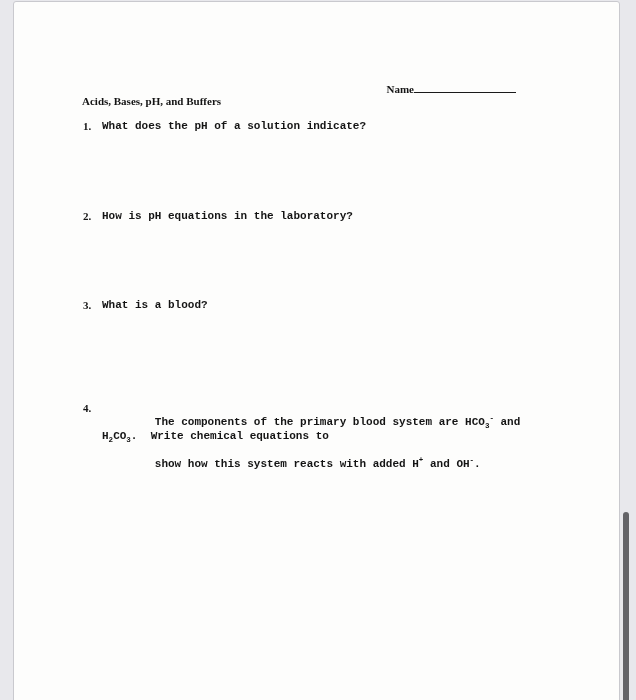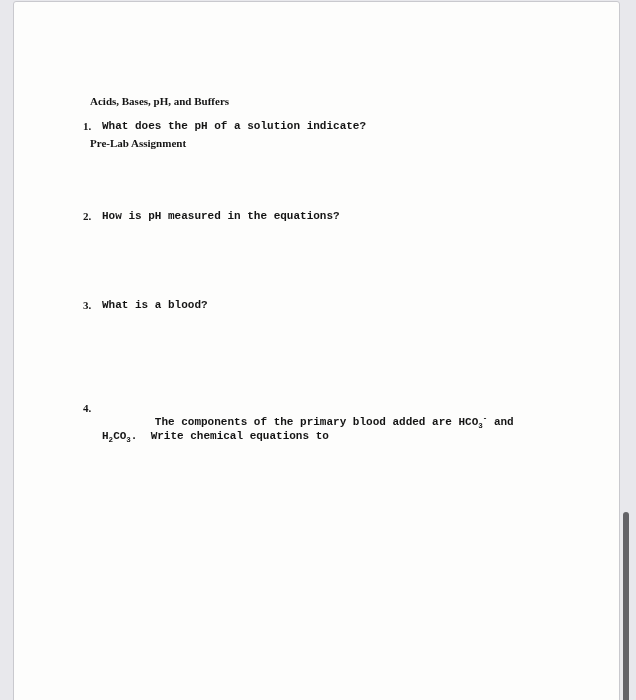--- a/index.html
+++ b/index.html
@@ -29,21 +29,21 @@
   }
   .doc-text {
     color: #141414;
     font-weight: bold;
     font-size: 11px;
     line-height: 14px;
     white-space: pre-wrap;
   }
   .header-left {
     position: absolute;
-    left: 76px;
+    left: 68px;
     top: 64px;
   }
   .name-block {
     position: absolute;
     left: 356px;
     top: 64px;
   }
   .name-line {
     display: inline-block;
     width: 102px;
@@ -86,42 +86,45 @@
   }
 </style>
 </head>
 <body>
 
 <div class="viewer">
   <div class="page">
 
     <div class="header-left doc-text">
       <div>Acids, Bases, pH, and Buffers</div>
-      <div>Pre-Lab Assignment</div>
     </div>
 
+    <div class="name-block doc-text">
+      <span>Name</span><span class="name-line"></span>
+    </div>
 
     <div class="question q1 doc-text">
       <span class="q-num">1.</span>
       <span class="q-body">What does the pH of a solution indicate?</span>
     </div>
 
     <div class="question q2 doc-text">
       <span class="q-num">2.</span>
-      <span class="q-body">How is pH measured in the equations?</span>
+      <span class="q-body">How is pH equations in the laboratory?</span>
     </div>
 
     <div class="question q3 doc-text">
       <span class="q-num">3.</span>
       <span class="q-body">What is a blood?</span>
     </div>
 
     <div class="question q4 doc-text">
       <span class="q-num">4.</span>
       <span class="q-body">
-        <span class="rich"><span>The components of the primary blood added are HCO</span><sub>3</sub><sup>-</sup><span> and H</span><sub>2</sub><span>CO</span><sub>3</sub><span>.  Write chemical equations to</span></span><br>
+        <span class="rich"><span>The components of the primary blood system are HCO</span><sub>3</sub><sup>-</sup><span> and H</span><sub>2</sub><span>CO</span><sub>3</sub><span>.  Write chemical equations to</span></span><br>
+        <span class="rich"><span>show how this system reacts with added H</span><sup>+</sup><span> and OH</span><sup>-</sup><span>.</span></span>
       </span>
     </div>
 
   </div>
 
   <div class="scrollbar-thumb"></div>
 </div>
 
 </body></html>

